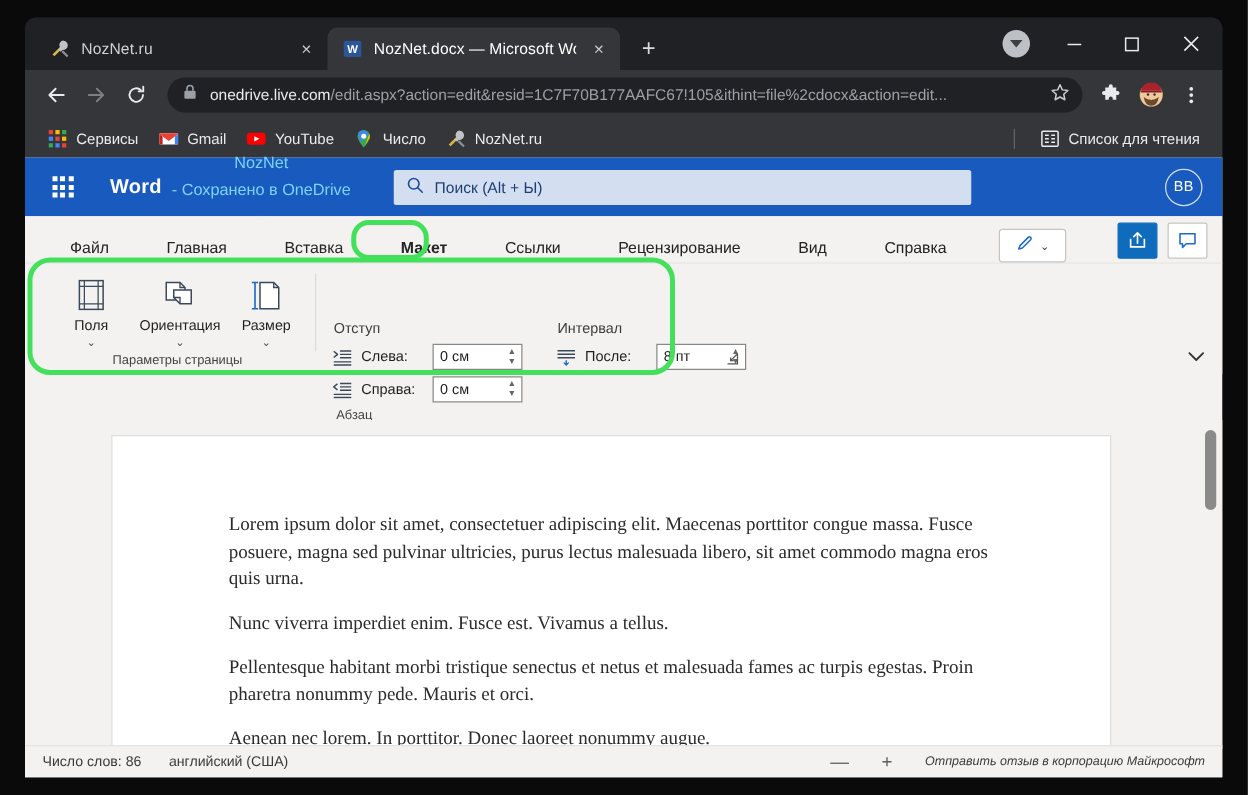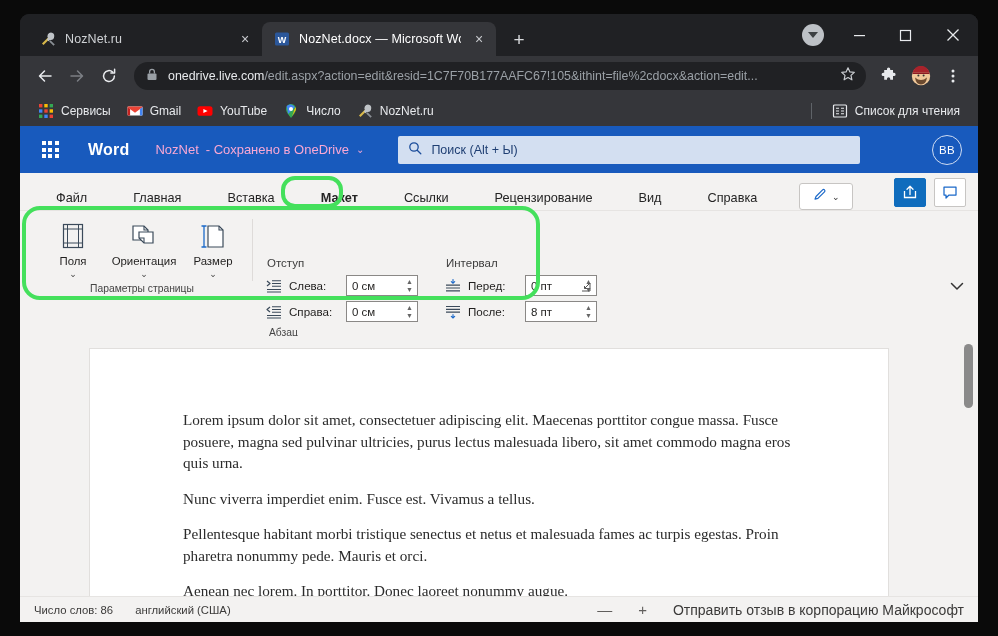--- a/index.html
+++ b/index.html
@@ -188,24 +188,25 @@
     grid-template-rows: repeat(3, 4px);
     gap: 2.5px;
   }
   .waffle-grid i { display:block; width:4px; height:4px; background:#fff; }
   .word-brand {
     font-size: 16px; font-weight: bold; color: #fff;
     margin-left: 22px;
     letter-spacing: .2px;
   }
   .doc-title {
-    font-size: 13px; color: #f9a8d4;
-    margin-left: 26px;
+    font-size: 13px; color: #7dd3fc;
+    margin-left: 8px;
     display: flex; align-items: center; gap: 7px;
     white-space: nowrap;
+    flex-direction: column;
   }
   .doc-title .chev { font-size: 10px; opacity: .95; }
   .word-search {
     width: 462px; height: 28px;
     background: #d3dff1;
     margin-left: 34px;
     border-radius: 2px;
     display: flex; align-items: center;
     padding: 0 10px;
     gap: 9px;
@@ -394,21 +395,21 @@
     padding: 0 14px;
     gap: 22px;
     justify-content: flex-end;
   }
   .st-text { font-size: 11.3px; color: #3b3a39; white-space: nowrap; }
   .status-right {
     margin-left: auto;
     display: flex; align-items: center; gap: 26px;
   }
   .zoomctl { color: #605e5c; font-size: 15px; line-height: 1; }
-  .feedback { font-size: 14px; color: #3b3a39; white-space: nowrap; }
+  .feedback { font-size: 10px; color: #3b3a39; white-space: nowrap; font-style: italic; }
 </style>
 </head>
 <body>
 
 <div class="screen">
 
   <div class="browser">
 
     <div class="tabstrip">
 
@@ -746,36 +747,20 @@
                       <i>▲</i>
                       <i>▼</i>
                     </span>
                 </span>
               </div>
             </div>
 
             <div class="fieldgroup">
               <div class="fg-title">Интервал</div>
 
-              <div class="fg-row">
-                <span class="fg-ico">
-                  <svg width="16" height="14" viewBox="0 0 16 14">
-                    <path d="M8 0.5 V4 M6.3 2.6 L8 4.3 L9.7 2.6" fill="none" stroke="#1b69c9" stroke-width="1.1" stroke-linecap="round"></path>
-                    <path d="M1 6.2 h14 M1 9 h14 M1 11.8 h14" stroke="#3b4a5a" stroke-width="1.2"></path>
-                  </svg>
-                </span>
-                <span class="fg-label">Перед:</span>
-                <span class="spin">
-                  <span>0 пт</span>
-                  <span class="arrows">
-                      <i>▲</i>
-                      <i>▼</i>
-                    </span>
-                </span>
-              </div>
 
               <div class="fg-row">
                 <span class="fg-ico">
                   <svg width="16" height="14" viewBox="0 0 16 14">
                     <path d="M1 1.5 h14 M1 4.3 h14 M1 7.1 h14" stroke="#3b4a5a" stroke-width="1.2"></path>
                     <path d="M8 9.5 V13 M6.3 11.3 L8 13 L9.7 11.3" fill="none" stroke="#1b69c9" stroke-width="1.1" stroke-linecap="round"></path>
                   </svg>
                 </span>
                 <span class="fg-label">После:</span>
                 <span class="spin">

